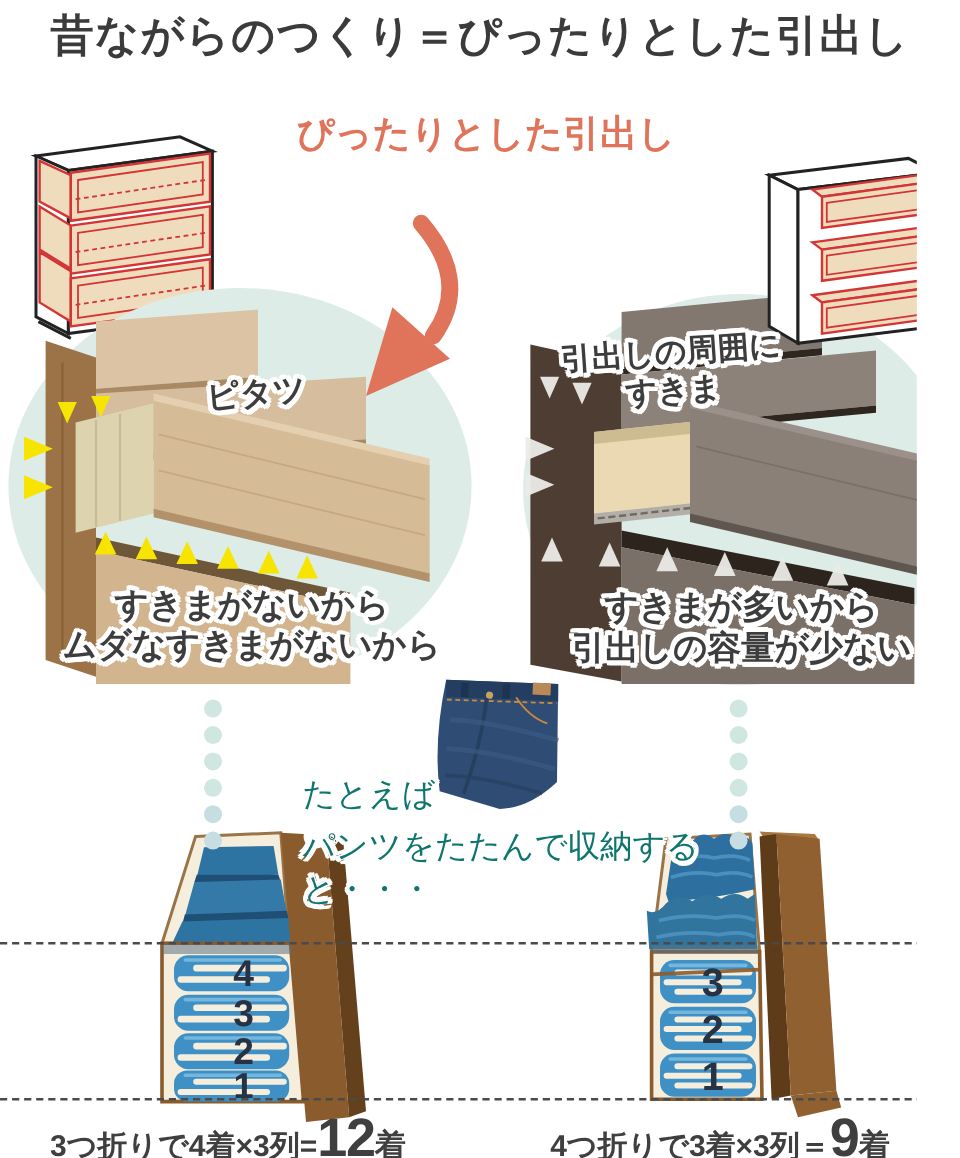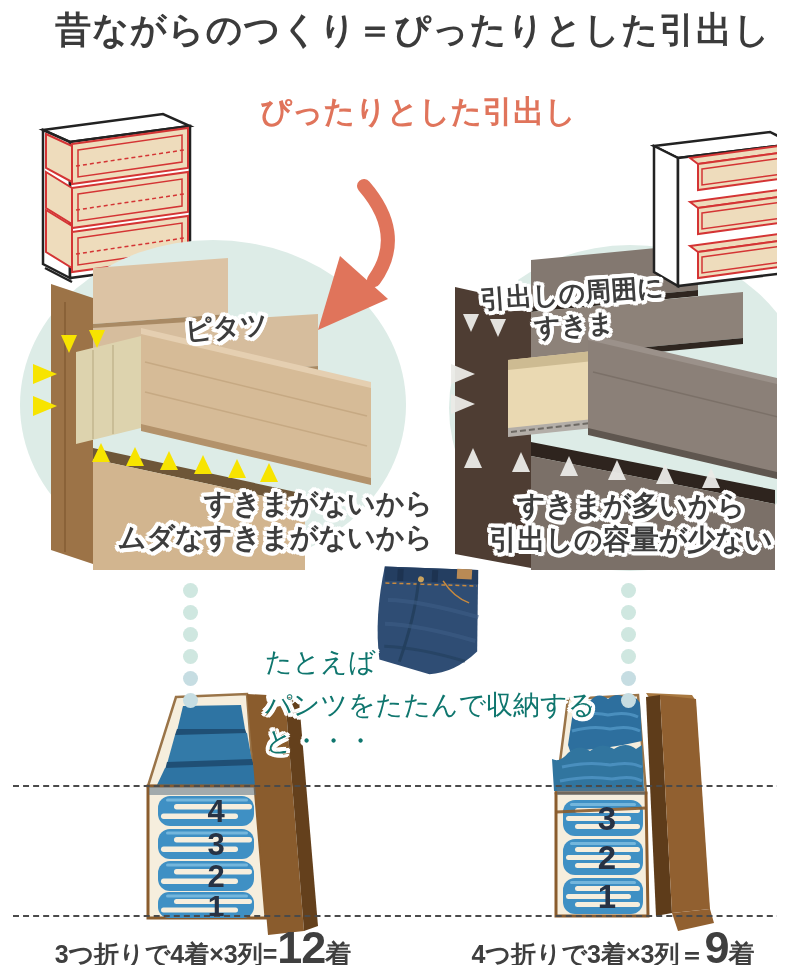--- a/index.html
+++ b/index.html
@@ -1,25 +1,25 @@
 <!DOCTYPE html>
 <html><head>
 <meta charset="utf-8">
 <style>
   html,body{margin:0;padding:0;}
   body{font-family:"Liberation Sans","DejaVu Sans",sans-serif;}
-  .page{position:relative;width:764px;height:965px;background:#fff;overflow:hidden;margin-left:13px;}
+  .page{position:relative;width:764px;height:965px;background:#fff;overflow:hidden;}
   .abs{position:absolute;}
   .title{left:0;top:6px;width:800px;text-align:center;font-size:36px;font-weight:900;color:#3b3b3b;letter-spacing:1px;z-index:8;}
   .callout{left:205px;top:94px;width:400px;text-align:center;font-size:31px;font-weight:800;color:#e0745b;line-height:1.16;z-index:8;}
   .outlined{text-shadow:-3px -3px 0 #fff,3px -3px 0 #fff,-3px 3px 0 #fff,3px 3px 0 #fff,-4px 0 0 #fff,4px 0 0 #fff,0 -4px 0 #fff,0 4px 0 #fff,-2px -4px 0 #fff,2px 4px 0 #fff,-4px 2px 0 #fff,4px -2px 0 #fff;}
   .pitatsu{left:172px;top:308px;width:120px;font-size:27px;font-weight:800;color:#3d3d3d;transform:rotate(-5deg);z-index:7;}
   .gap-label{left:435px;top:278px;width:250px;text-align:center;font-size:26px;font-weight:800;color:#3d3d3d;line-height:1.22;transform:rotate(-4deg);z-index:7;}
   .caption{font-size:28px;font-weight:800;color:#3d3d3d;line-height:1.2;text-align:center;z-index:7;}
-  .cap-left{left:0;top:487px;width:420px;text-align:right;}
+  .cap-left{left:0;top:487px;width:420px;}
   .cap-right{left:428px;top:489px;width:380px;}
   .dots{width:16px;z-index:4;}
   .dot{width:15px;height:15px;border-radius:50%;background:#cfe7e0;margin:0 0 7px 0;}
   .dot:nth-child(5),.dot:nth-child(6){background:#c6dde2;}
   .note{left:252px;width:420px;font-size:27px;font-weight:400;color:#0f766e;z-index:7;text-align:left;}
   .dash{left:0;width:800px;height:0;border-top:2px dashed #4a4a4a;z-index:6;}
   .stacknum{width:36px;text-align:center;font-weight:900;color:#273244;z-index:7;}
   .result{top:922px;display:flex;align-items:baseline;justify-content:center;font-weight:800;color:#3f3f3f;z-index:8;}
   .result .f{font-size:25px;}
   .result .c{font-size:45px;letter-spacing:-1px;}

